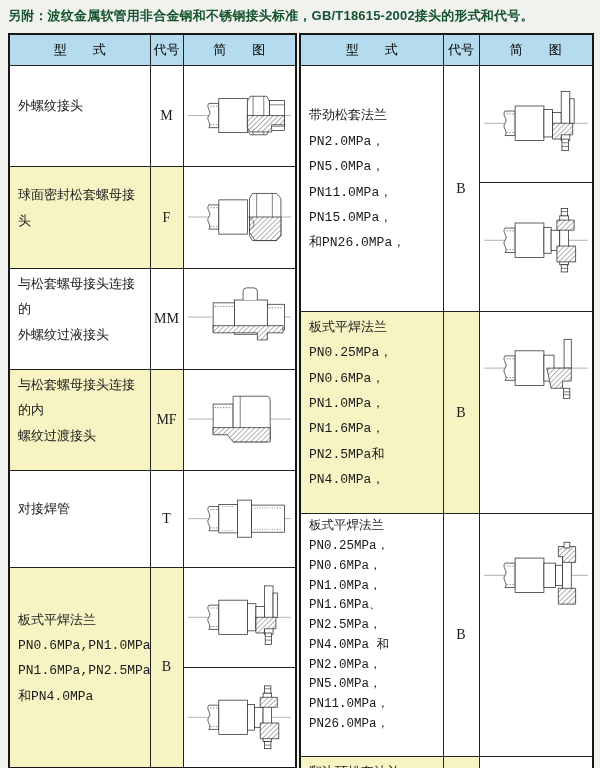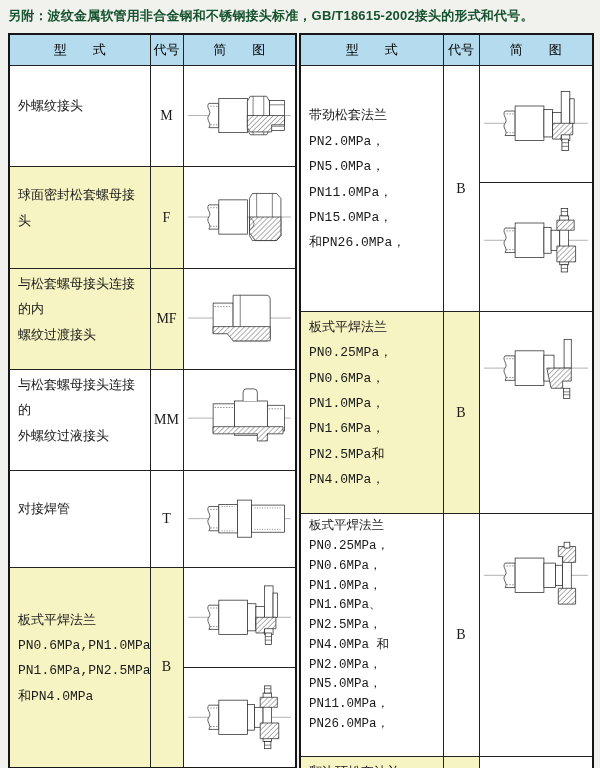--- a/index.html
+++ b/index.html
@@ -110,46 +110,20 @@
                 <path fill="#fff" stroke="#222" stroke-width="1" d="M93 15 L127 15 L133 22 L133 74 L127 81 L93 81 L89 74 L89 22 Z"></path>
                 <line x1="99" y1="15" x2="99" y2="81" stroke="#222" stroke-width="0.8"></line>
                 <line x1="121" y1="15" x2="121" y2="81" stroke="#222" stroke-width="0.8"></line>
                 <path d="M89 48 L133 48 L133 74 L127 81 L97 81 L89 70 Z" fill="url(#h1)" stroke="#222" stroke-width="1"></path>
                 <path d="M89 48 Q102 58 89 66" fill="none" stroke="#222" stroke-width="0.8"></path>
               </svg>
             </div>
           </div>
         </td>
       </tr>
-      <tr style="height: 100px;">
-        <td class="type hl">与松套螺母接头连接的内
-螺纹过渡接头</td>
-        <td class="code hl">MF</td>
-        <td class="diag">
-          <div class="diag-stack" style="height: 98px;">
-            <div class="diag-cell">
-              <svg viewBox="0 0 150 96" preserveAspectRatio="xMidYMid meet">
-                <defs>
-                  <pattern id="h3" width="5" height="5" patternUnits="userSpaceOnUse" patternTransform="rotate(45)">
-                    <rect width="5" height="5" fill="#fff"></rect>
-                    <line x1="0" y1="0" x2="0" y2="5" stroke="#444" stroke-width="1.2"></line>
-                  </pattern>
-                </defs>
-                <line x1="3" y1="48" x2="147" y2="48" stroke="#666" stroke-width="0.7"></line>
-                <rect fill="#fff" stroke="#222" stroke-width="1" x="38" y="27" width="28" height="42"></rect>
-                <line x1="40" y1="32" x2="64" y2="32" stroke="#333" stroke-width="0.8" stroke-dasharray="2 2"></line>
-                <line x1="40" y1="64" x2="64" y2="64" stroke="#333" stroke-width="0.8" stroke-dasharray="2 2"></line>
-                <path fill="#fff" stroke="#222" stroke-width="1" d="M66 16 L112 16 Q118 16 118 22 L118 74 Q118 80 112 80 L66 80 Z"></path>
-                <line x1="76" y1="16" x2="76" y2="80" stroke="#222" stroke-width="0.8"></line>
-                <path d="M38 60 H118 V80 H66 L58 70 H38 Z" fill="url(#h3)" stroke="#222" stroke-width="1"></path>
-              </svg>
-            </div>
-          </div>
-        </td>
-      </tr>
       <tr style="height: 98px;">
         <td class="type">与松套螺母接头连接的
 外螺纹过液接头</td>
         <td class="code">MM</td>
         <td class="diag">
           <div class="diag-stack" style="height: 96px;">
             <div class="diag-cell">
               <svg viewBox="0 0 150 96" preserveAspectRatio="xMidYMid meet">
                 <defs>
                   <pattern id="h2" width="5" height="5" patternUnits="userSpaceOnUse" patternTransform="rotate(45)">
@@ -160,20 +134,46 @@
                 <line x1="3" y1="48" x2="147" y2="48" stroke="#666" stroke-width="0.7"></line>
                 <rect fill="#fff" stroke="#222" stroke-width="1" x="38" y="28" width="30" height="40"></rect>
                 <line x1="40" y1="33" x2="66" y2="33" stroke="#333" stroke-width="0.8" stroke-dasharray="2 2"></line>
                 <line x1="40" y1="63" x2="66" y2="63" stroke="#333" stroke-width="0.8" stroke-dasharray="2 2"></line>
                 <rect fill="#fff" stroke="#222" stroke-width="1" x="68" y="24" width="46" height="48"></rect>
                 <path fill="#fff" stroke="#222" stroke-width="1" d="M80 24 L80 12 Q80 7 85 7 L95 7 Q100 7 100 12 L100 24"></path>
                 <rect fill="#fff" stroke="#222" stroke-width="1" x="114" y="30" width="24" height="36"></rect>
                 <line x1="116" y1="35" x2="136" y2="35" stroke="#333" stroke-width="0.8" stroke-dasharray="2 2"></line>
                 <line x1="116" y1="61" x2="136" y2="61" stroke="#333" stroke-width="0.8" stroke-dasharray="2 2"></line>
                 <path d="M38 60 H136 V70 H114 V80 H100 V70 H38 Z" fill="url(#h2)" stroke="#222" stroke-width="1"></path>
+              </svg>
+            </div>
+          </div>
+        </td>
+      </tr>
+      <tr style="height: 100px;">
+        <td class="type hl">与松套螺母接头连接的内
+螺纹过渡接头</td>
+        <td class="code hl">MF</td>
+        <td class="diag">
+          <div class="diag-stack" style="height: 98px;">
+            <div class="diag-cell">
+              <svg viewBox="0 0 150 96" preserveAspectRatio="xMidYMid meet">
+                <defs>
+                  <pattern id="h3" width="5" height="5" patternUnits="userSpaceOnUse" patternTransform="rotate(45)">
+                    <rect width="5" height="5" fill="#fff"></rect>
+                    <line x1="0" y1="0" x2="0" y2="5" stroke="#444" stroke-width="1.2"></line>
+                  </pattern>
+                </defs>
+                <line x1="3" y1="48" x2="147" y2="48" stroke="#666" stroke-width="0.7"></line>
+                <rect fill="#fff" stroke="#222" stroke-width="1" x="38" y="27" width="28" height="42"></rect>
+                <line x1="40" y1="32" x2="64" y2="32" stroke="#333" stroke-width="0.8" stroke-dasharray="2 2"></line>
+                <line x1="40" y1="64" x2="64" y2="64" stroke="#333" stroke-width="0.8" stroke-dasharray="2 2"></line>
+                <path fill="#fff" stroke="#222" stroke-width="1" d="M66 16 L112 16 Q118 16 118 22 L118 74 Q118 80 112 80 L66 80 Z"></path>
+                <line x1="76" y1="16" x2="76" y2="80" stroke="#222" stroke-width="0.8"></line>
+                <path d="M38 60 H118 V80 H66 L58 70 H38 Z" fill="url(#h3)" stroke="#222" stroke-width="1"></path>
               </svg>
             </div>
           </div>
         </td>
       </tr>
       <tr style="height: 97px; margin-top: 32px;">
         <td class="type">对接焊管</td>
         <td class="code">T</td>
         <td class="diag">
           <div class="diag-stack" style="height: 95px;">

